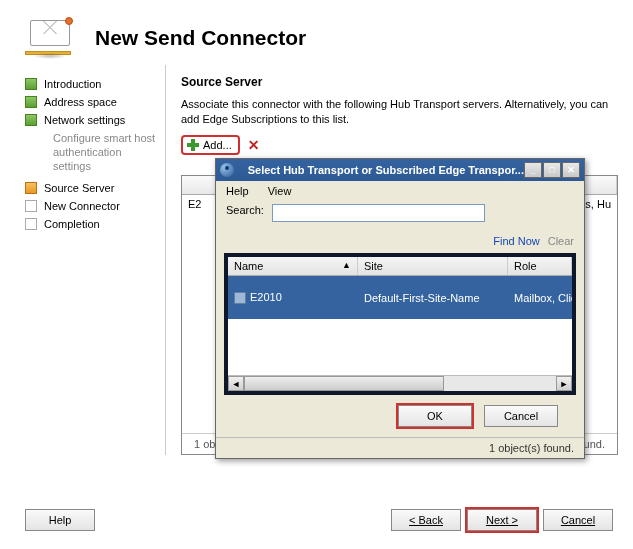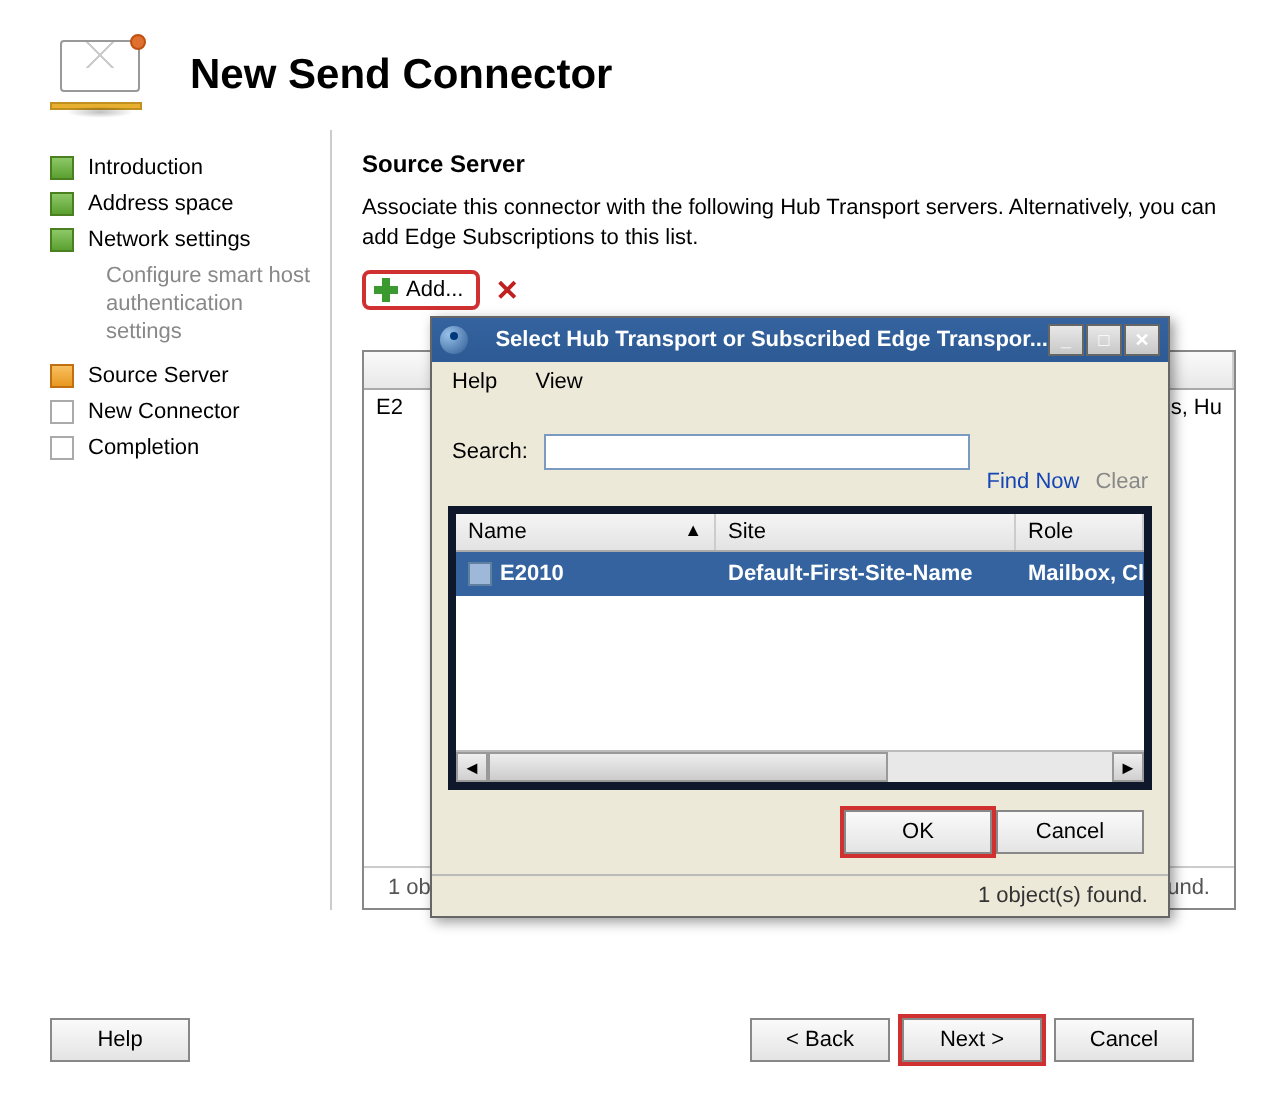--- a/index.html
+++ b/index.html
@@ -146,23 +146,24 @@
   display:flex;
   justify-content:space-between;
   padding:4px 12px;
   color:#555;
   border-top:1px solid #ccc;
   margin-top:auto;
 }
 .wizard-buttons{
   position:absolute;
   bottom:18px;
-  right:36px;
+  right:20px;
   display:flex;
   gap:6px;
+  text-decoration:underline;
 }
 .help-btn{
   position:absolute; bottom:18px; left:25px;
 }
 .btn{
   min-width:70px;
   padding:4px 12px;
   background:linear-gradient(#fafafa,#e4e4e4);
   border:1px solid #888;
   font-size:11px;
@@ -206,21 +207,20 @@
   border:1px solid #666;font-size:9px;line-height:14px;text-align:center;
   cursor:pointer;font-family:Arial;
 }
 .dlg-menu{
   padding:4px 10px;
   font-size:11px;
 }
 .dlg-menu span{margin-right:16px;cursor:pointer;}
 .dlg-search{
   display:flex;
-  align-items:center;
   padding:3px 10px 6px 10px;
   gap:8px;
 }
 .dlg-search input{
   flex:1;border:1px solid #7a9ac0;height:18px;padding:0 3px;font-size:11px;
 }
 .link{color:#1546b4;cursor:pointer;margin-top:31px;}
 .link.grey{color:#888;cursor:default;}
 .list-wrap{
   margin:0 8px;
@@ -240,40 +240,40 @@
   white-space:nowrap;overflow:hidden;
 }
 .list-header .sort{float:right;margin-left:4px;font-size:9px;}
 .list-row{
   display:flex;
   background:#34639f;
   color:#fff;
   align-items:center;
 }
 .lr-cell{
-  padding:5px 6px;white-space:nowrap;overflow:hidden;font-size:11px;font-weight:bold;
+  padding:15px 6px;white-space:nowrap;overflow:hidden;font-size:11px;
 }
 .row-icon{
   width:12px;height:12px;background:#9db8d8;border:1px solid #6080a0;margin-right:4px;display:inline-block;vertical-align:middle;
 }
 .hscroll{
   height:16px;
   background:#e8e8e8;
   border-top:1px solid #bbb;
   display:flex;
   margin-top:auto;
 }
 .hscroll .arrow{width:16px;background:linear-gradient(#f0f0f0,#d0d0d0);border:1px solid #999;text-align:center;font-size:9px;line-height:14px;cursor:pointer;}
 .hscroll .thumb{width:200px;background:linear-gradient(#eee,#ccc);border:1px solid #999;margin-left:0;}
 .hscroll .track{flex:1;}
 .dlg-buttons{
   display:flex;
   justify-content:flex-end;
-  gap:2px;
-  padding:10px 12px;
+  gap:12px;
+  padding:10px 26px;
 }
 .dlg-buttons .btn{min-width:74px;}
 .dlg-footer{
   border-top:1px solid #bbb;
   padding:4px 10px;
   text-align:right;
   font-size:11px;
   color:#333;
   background:#ece9d8;
 }

